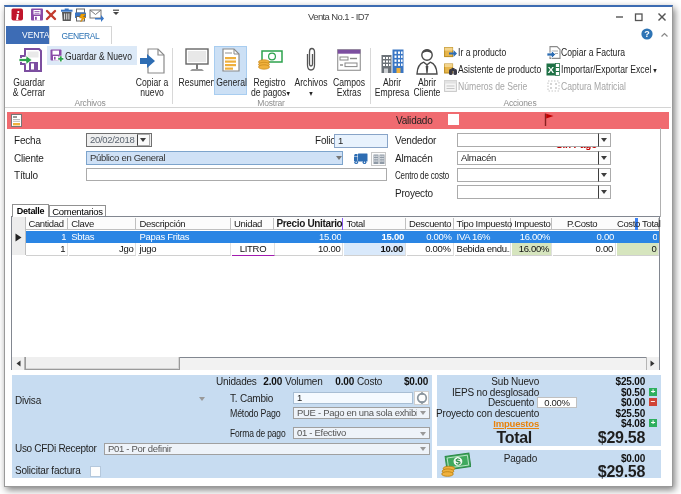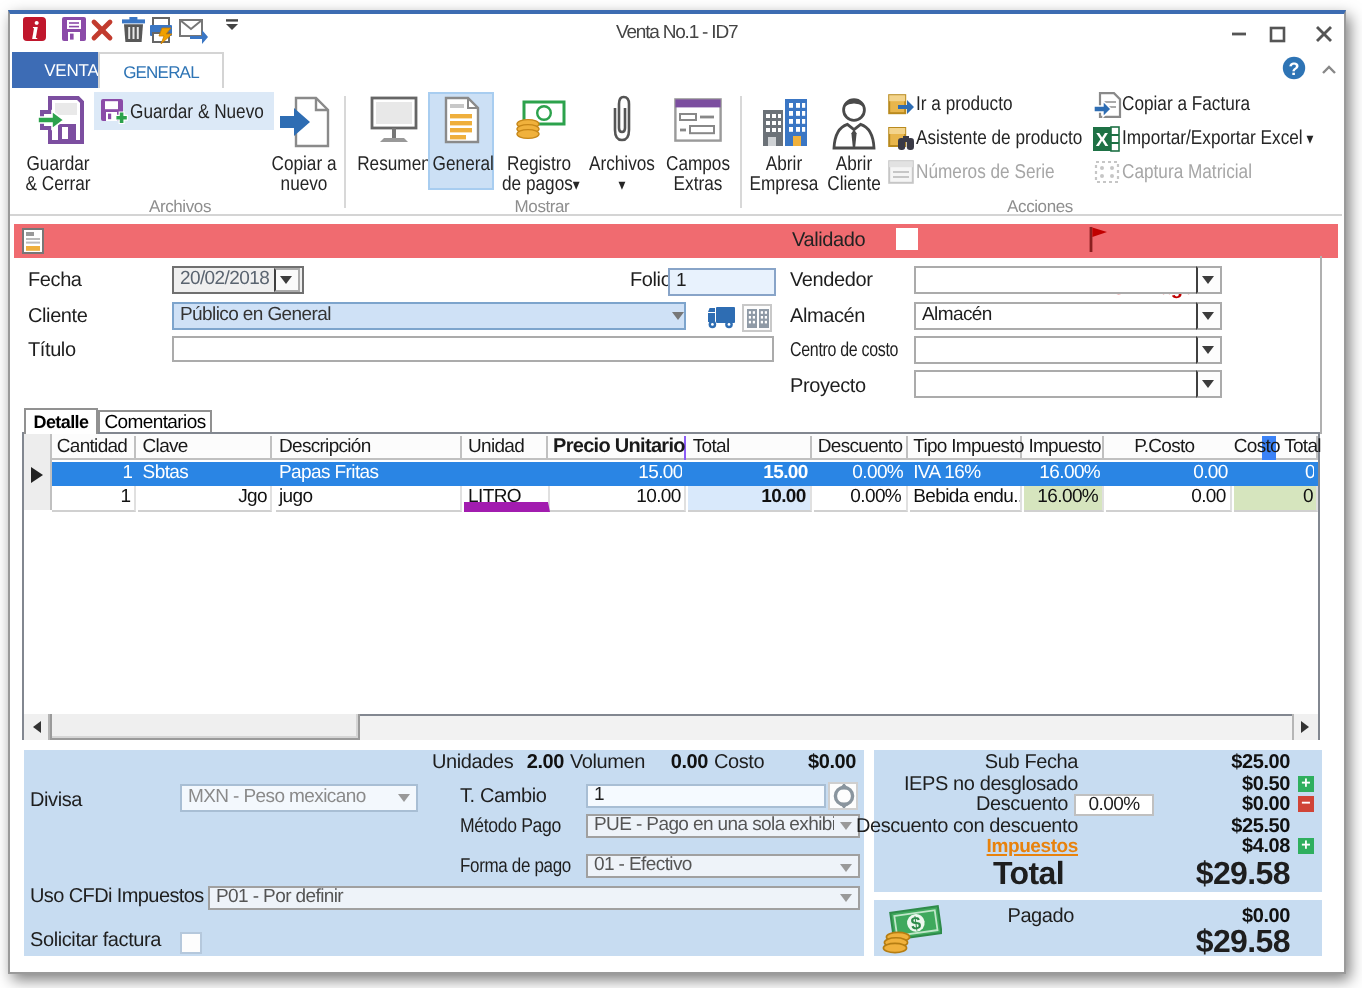--- a/index.html
+++ b/index.html
@@ -344,38 +344,38 @@
   <div id="gridcells">
       <div class="abs" style="left:26.4px; top:218px; width:41.9px; height:12px; font-size:9.5px; letter-spacing:-0.35px; color:#1a1a1a; line-height:12px; padding-left:2px; border-right:1px solid #c0c0c0; white-space:nowrap;">Cantidad</div>
       <div class="abs" style="left:69.3px; top:218px; width:67.2px; height:12px; font-size:9.5px; letter-spacing:-0.35px; color:#1a1a1a; line-height:12px; padding-left:2px; border-right:1px solid #c0c0c0; white-space:nowrap;">Clave</div>
       <div class="abs" style="left:137.5px; top:218px; width:93.5px; height:12px; font-size:9.5px; letter-spacing:-0.35px; color:#1a1a1a; line-height:12px; padding-left:2px; border-right:1px solid #c0c0c0; white-space:nowrap;">Descripción</div>
       <div class="abs" style="left:232px; top:218px; width:41.5px; height:12px; font-size:9.5px; letter-spacing:-0.35px; color:#1a1a1a; line-height:12px; padding-left:2px; border-right:1px solid #c0c0c0; white-space:nowrap;">Unidad</div>
       <div class="abs" style="left:274.5px; top:218px; width:68.89999999999998px; height:12px; font-size:10px; letter-spacing:-0.35px; color:#1a1a1a; line-height:12px; padding-left:2px; border-right:1px solid #8b5cf6; white-space:nowrap;font-weight:bold;">Precio Unitario</div>
       <div class="abs" style="left:344.4px; top:218px; width:61.5px; height:12px; font-size:9.5px; letter-spacing:-0.35px; color:#1a1a1a; line-height:12px; padding-left:2px; border-right:1px solid #c0c0c0; white-space:nowrap;">Total</div>
       <div class="abs" style="left:406.9px; top:218px; width:46.700000000000045px; height:12px; font-size:9.5px; letter-spacing:-0.35px; color:#1a1a1a; line-height:12px; padding-left:2px; border-right:1px solid #c0c0c0; white-space:nowrap;">Descuento</div>
       <div class="abs" style="left:454.6px; top:218px; width:56.599999999999966px; height:12px; font-size:9.5px; letter-spacing:-0.35px; color:#1a1a1a; line-height:12px; padding-left:2px; border-right:1px solid #c0c0c0; white-space:nowrap;">Tipo Impuesto</div>
       <div class="abs" style="left:512.2px; top:218px; width:39.900000000000034px; height:12px; font-size:9.5px; letter-spacing:-0.35px; color:#1a1a1a; line-height:12px; padding-left:2px; border-right:1px solid #c0c0c0; white-space:nowrap;">Impuesto</div>
-      <div class="abs" style="left:553.1px; top:218px; width:85px; height:12px; font-size:9.5px; letter-spacing:-0.35px; color:#1a1a1a; line-height:12px; padding-left:14px; border-right:7px solid #3b82f6; white-space:nowrap;">P.Costo</div>
+      <div class="abs" style="left:553.1px; top:218px; width:85px; height:12px; font-size:9.5px; letter-spacing:-0.35px; color:#1a1a1a; line-height:12px; padding-left:14px; border-right:3px solid #3b82f6; white-space:nowrap;">P.Costo</div>
       <div class="abs" style="left:616.9px; top:218px; width:42.60000000000002px; height:12px; font-size:9.5px; letter-spacing:-0.35px; color:#1a1a1a; line-height:12px; padding-left:0; border-right:1px solid #c0c0c0; white-space:nowrap;">Costo Total</div>
       <div class="abs" style="left:26px; top:230.5px; width:633px; height:12.5px; background:#2a85e4;"></div>
       <div class="abs" style="left:26.4px; top:231px; width:39.9px; height:12px; font-size:9.5px; letter-spacing:-0.3px; color:#fff; line-height:12px; padding-left:2px; text-align:right; overflow:hidden; white-space:nowrap;">1</div>
       <div class="abs" style="left:69.3px; top:231px; width:65.2px; height:12px; font-size:9.5px; letter-spacing:-0.3px; color:#fff; line-height:12px; padding-left:2px; text-align:left; overflow:hidden; white-space:nowrap;">Sbtas</div>
       <div class="abs" style="left:137.5px; top:231px; width:91.5px; height:12px; font-size:9.5px; letter-spacing:-0.3px; color:#fff; line-height:12px; padding-left:2px; text-align:left; overflow:hidden; white-space:nowrap;">Papas Fritas</div>
       <div class="abs" style="left:232px; top:231px; width:39.5px; height:12px; font-size:9.5px; letter-spacing:-0.3px; color:#fff; line-height:12px; padding-left:2px; text-align:left; overflow:hidden; white-space:nowrap;"></div>
       <div class="abs" style="left:274.5px; top:231px; width:66.89999999999998px; height:12px; font-size:9.5px; letter-spacing:-0.3px; color:#fff; line-height:12px; padding-left:2px; text-align:right; overflow:hidden; white-space:nowrap;">15.00</div>
       <div class="abs" style="left:344.4px; top:231px; width:59.5px; height:12px; font-size:9.5px; letter-spacing:-0.3px; color:#fff; line-height:12px; padding-left:2px; text-align:right;font-weight:bold; overflow:hidden; white-space:nowrap;">15.00</div>
       <div class="abs" style="left:406.9px; top:231px; width:44.700000000000045px; height:12px; font-size:9.5px; letter-spacing:-0.3px; color:#fff; line-height:12px; padding-left:2px; text-align:right; overflow:hidden; white-space:nowrap;">0.00%</div>
       <div class="abs" style="left:454.6px; top:231px; width:54.599999999999966px; height:12px; font-size:9.5px; letter-spacing:-0.3px; color:#fff; line-height:12px; padding-left:2px; text-align:left; overflow:hidden; white-space:nowrap;">IVA 16%</div>
       <div class="abs" style="left:512.2px; top:231px; width:37.900000000000034px; height:12px; font-size:9.5px; letter-spacing:-0.3px; color:#fff; line-height:12px; padding-left:2px; text-align:right; overflow:hidden; white-space:nowrap;">16.00%</div>
       <div class="abs" style="left:553.1px; top:231px; width:60.799999999999955px; height:12px; font-size:9.5px; letter-spacing:-0.3px; color:#fff; line-height:12px; padding-left:2px; text-align:right; overflow:hidden; white-space:nowrap;">0.00</div>
       <div class="abs" style="left:616.9px; top:231px; width:40.60000000000002px; height:12px; font-size:9.5px; letter-spacing:-0.3px; color:#fff; line-height:12px; padding-left:2px; text-align:right; overflow:hidden; white-space:nowrap;">0</div>
       <div class="abs" style="left:26.4px; top:243px; width:41.9px; height:12.5px; font-size:9.5px; letter-spacing:-0.3px; color:#111; line-height:12px; padding:0 2px; text-align:right; border-bottom:1px solid #d0d0d0; border-right:1px solid #e0e0e0; overflow:hidden; white-space:nowrap;">1</div>
       <div class="abs" style="left:69.3px; top:243px; width:67.2px; height:12.5px; font-size:9.5px; letter-spacing:-0.3px; color:#111; line-height:12px; padding:0 2px; text-align:right; border-bottom:1px solid #d0d0d0; border-right:1px solid #e0e0e0; overflow:hidden; white-space:nowrap;">Jgo</div>
       <div class="abs" style="left:137.5px; top:243px; width:93.5px; height:12.5px; font-size:9.5px; letter-spacing:-0.3px; color:#111; line-height:12px; padding:0 2px; text-align:left; border-bottom:1px solid #d0d0d0; border-right:1px solid #e0e0e0; overflow:hidden; white-space:nowrap;">jugo</div>
-      <div class="abs" style="left:232px; top:243px; width:43px; height:12.5px; font-size:9.5px; letter-spacing:-0.3px; color:#111; line-height:12px; padding:0 2px; text-align:left; border-bottom:5px solid #a21caf; border-right:1px solid #e0e0e0; overflow:hidden; white-space:nowrap;">LITRO</div>
+      <div class="abs" style="left:232px; top:243px; width:43px; height:12.5px; font-size:9.5px; letter-spacing:-0.3px; color:#111; line-height:12px; padding:0 2px; text-align:center; border-bottom:1px solid #a21caf; border-right:1px solid #e0e0e0; overflow:hidden; white-space:nowrap;">LITRO</div>
       <div class="abs" style="left:274.5px; top:243px; width:68.89999999999998px; height:12.5px; font-size:9.5px; letter-spacing:-0.3px; color:#111; line-height:12px; padding:0 2px; text-align:right; border-bottom:1px solid #d0d0d0; border-right:1px solid #e0e0e0; overflow:hidden; white-space:nowrap;">10.00</div>
       <div class="abs" style="left:344.4px; top:243px; width:61.5px; height:12.5px; font-size:9.5px; letter-spacing:-0.3px; color:#111; line-height:12px; padding:0 2px; text-align:right;font-weight:bold;background:#d9e9fb; border-bottom:1px solid #d0d0d0; border-right:1px solid #e0e0e0; overflow:hidden; white-space:nowrap;">10.00</div>
       <div class="abs" style="left:406.9px; top:243px; width:46.700000000000045px; height:12.5px; font-size:9.5px; letter-spacing:-0.3px; color:#111; line-height:12px; padding:0 2px; text-align:right; border-bottom:1px solid #d0d0d0; border-right:1px solid #e0e0e0; overflow:hidden; white-space:nowrap;">0.00%</div>
       <div class="abs" style="left:454.6px; top:243px; width:56.599999999999966px; height:12.5px; font-size:9.5px; letter-spacing:-0.3px; color:#111; line-height:12px; padding:0 2px; text-align:left; border-bottom:1px solid #d0d0d0; border-right:1px solid #e0e0e0; overflow:hidden; white-space:nowrap;">Bebida endu...</div>
       <div class="abs" style="left:512.2px; top:243px; width:39.900000000000034px; height:12.5px; font-size:9.5px; letter-spacing:-0.3px; color:#111; line-height:12px; padding:0 2px; text-align:right;background:#d6e5be; border-bottom:1px solid #d0d0d0; border-right:1px solid #e0e0e0; overflow:hidden; white-space:nowrap;">16.00%</div>
       <div class="abs" style="left:553.1px; top:243px; width:62.799999999999955px; height:12.5px; font-size:9.5px; letter-spacing:-0.3px; color:#111; line-height:12px; padding:0 2px; text-align:right; border-bottom:1px solid #d0d0d0; border-right:1px solid #e0e0e0; overflow:hidden; white-space:nowrap;">0.00</div>
       <div class="abs" style="left:616.9px; top:243px; width:42.60000000000002px; height:12.5px; font-size:9.5px; letter-spacing:-0.3px; color:#111; line-height:12px; padding:0 2px; text-align:right;background:#d6e5be; border-bottom:1px solid #d0d0d0; border-right:1px solid #e0e0e0; overflow:hidden; white-space:nowrap;">0</div>
     </div>
 
   <div class="abs" style="left:12px; top:357px; width:647px; height:13px; background:#f2f2f2; border-top:1px solid #828790;"></div>
@@ -391,58 +391,57 @@
 
   <div class="abs" style="left:12px; top:375px; width:420px; height:103px; background:#c7dcf1;"></div>
   <div class="lbl" style="left:216px; top:376px;">Unidades</div>
   <div class="val" style="left:252px; top:376px; width:30px;">2.00</div>
   <div class="lbl" style="left:285px; top:376px;">Volumen</div>
   <div class="val" style="left:324px; top:376px; width:30px;">0.00</div>
   <div class="lbl" style="left:357px; top:376px;">Costo</div>
   <div class="val" style="left:396px; top:376px; width:32px;">$0.00</div>
 
   <div class="lbl" style="left:15px; top:395px;">Divisa</div>
-  <div class="fld" style="left:90px; top:392px; width:119px; height:14px; background:#f3f8fd; border-color:#a8bed4; color:#8a8a8a; line-height:12px; padding-left:3px;">MXN - Peso mexicano</div>
   <div class="arrow-dn" style="left:199px; top:397px; border-top-color:#999;"></div>
 
   <div class="lbl" style="left:230px; top:393px;">T. Cambio</div>
   <div class="fld" style="left:293px; top:392px; width:120px; height:12px; background:#f5faff; border-color:#a8bed4; line-height:10px; padding-left:3px;">1</div>
   <div class="abs" style="left:414px; top:391px; width:15px; height:14px; background:#fdfdfd; border:1px solid #cfcfcf;"></div>
   <svg class="abs" style="left:416px; top:392px;" width="12" height="12" viewBox="0 0 12 12">
     <circle cx="6" cy="6" r="4.3" fill="none" stroke="#8a959e" stroke-width="1.7"></circle>
     <path d="M6 -0.5 L8.6 2.8 L3.4 2.8 Z" fill="#8a959e"></path>
     <path d="M6 12.5 L3.4 9.2 L8.6 9.2 Z" fill="#8a959e"></path>
   </svg>
 
   <div class="lbl" style="left:230px; top:408px; transform:scaleX(0.88); transform-origin:0 0;">Método Pago</div>
   <div class="fld" style="left:293px; top:407px; width:137px; height:12px; background:#eef3f9; color:#555; line-height:10px; padding-left:3px; border-color:#a0a0a0;"><span style="display:inline-block; width:120px; overflow:hidden; vertical-align:top;">PUE - Pago en una sola exhibició</span></div>
   <div class="arrow-dn" style="left:420px; top:411px; border-top-color:#999;"></div>
 
   <div class="lbl" style="left:230px; top:428px; transform:scaleX(0.85); transform-origin:0 0;">Forma de pago</div>
   <div class="fld" style="left:293px; top:427px; width:137px; height:12px; background:#eef3f9; color:#555; line-height:10px; padding-left:3px; border-color:#a0a0a0;">01 - Efectivo</div>
   <div class="arrow-dn" style="left:420px; top:432px; border-top-color:#999;"></div>
 
-  <div class="lbl" style="left:15px; top:443px; letter-spacing:-0.3px;">Uso CFDi Impuestos</div>
+  <div class="lbl" style="left:15px; top:443px; letter-spacing:-0.3px;">Uso CFDi Receptor</div>
   <div class="fld" style="left:104px; top:443px; width:326px; height:12px; background:#eef3f9; color:#555; line-height:10px; padding-left:3px; border-color:#a0a0a0;">P01 - Por definir</div>
   <div class="arrow-dn" style="left:420px; top:447px; border-top-color:#999;"></div>
 
   <div class="lbl" style="left:15px; top:465px;">Solicitar factura</div>
   <div class="abs" style="left:90px; top:466px; width:11px; height:11px; background:#fdfdfd; border:1px solid #b5c8dc;"></div>
 
   <div class="abs" style="left:437px; top:375px; width:224px; height:71px; background:#c7dcf1;"></div>
-  <div class="lbl" style="left:400px; top:376px; width:139px; text-align:right;">Sub Fecha</div>
+  <div class="lbl" style="left:400px; top:376px; width:139px; text-align:right;">Sub Nuevo</div>
   <div class="val" style="left:560px; top:376px; width:85px;">$25.00</div>
   <div class="lbl" style="left:400px; top:387px; width:139px; text-align:right;">IEPS no desglosado</div>
   <div class="val" style="left:560px; top:387px; width:85px;">$0.50</div>
   <div class="abs" style="left:649px; top:388px; width:8px; height:8px; background:#2faf5e; color:#fff; font-size:8px; font-weight:bold; text-align:center; line-height:8px;">+</div>
   <div class="lbl" style="left:400px; top:397px; width:134px; text-align:right;">Descuento</div>
   <div class="fld" style="left:537px; top:397px; width:40px; height:11px; font-size:9.5px; text-align:center; line-height:9px; border-color:#c0c0c0;">0.00%</div>
   <div class="val" style="left:560px; top:397px; width:85px;">$0.00</div>
   <div class="abs" style="left:649px; top:398px; width:8px; height:8px; background:#d04437; color:#fff; font-size:8px; font-weight:bold; text-align:center; line-height:7px;">−</div>
-  <div class="lbl" style="left:400px; top:408px; width:139px; text-align:right;">Descuento con descuento</div>
+  <div class="lbl" style="left:400px; top:408px; width:139px; text-align:right;">Proyecto con descuento</div>
   <div class="val" style="left:560px; top:408px; width:85px;">$25.50</div>
   <div class="lbl" style="left:400px; top:418px; width:139px; text-align:right; color:#e8820c; text-decoration:underline; font-weight:bold; font-size:9.5px;">Impuestos</div>
   <div class="val" style="left:560px; top:418px; width:85px;">$4.08</div>
   <div class="abs" style="left:649px; top:419px; width:8px; height:8px; background:#2faf5e; color:#fff; font-size:8px; font-weight:bold; text-align:center; line-height:8px;">+</div>
   <div class="lbl" style="left:400px; top:429px; width:132px; text-align:right; font-weight:bold; font-size:16px; letter-spacing:-0.3px;">Total</div>
   <div class="lbl" style="left:540px; top:429px; width:105px; text-align:right; font-weight:bold; font-size:16px; letter-spacing:-0.3px;">$29.58</div>
 
   <div class="abs" style="left:437px; top:450px; width:224px; height:28px; background:#c7dcf1;"></div>
   <svg class="abs" style="left:441px; top:452px;" width="30" height="25" viewBox="0 0 30 25">
     <g transform="rotate(-8 15 10)">

